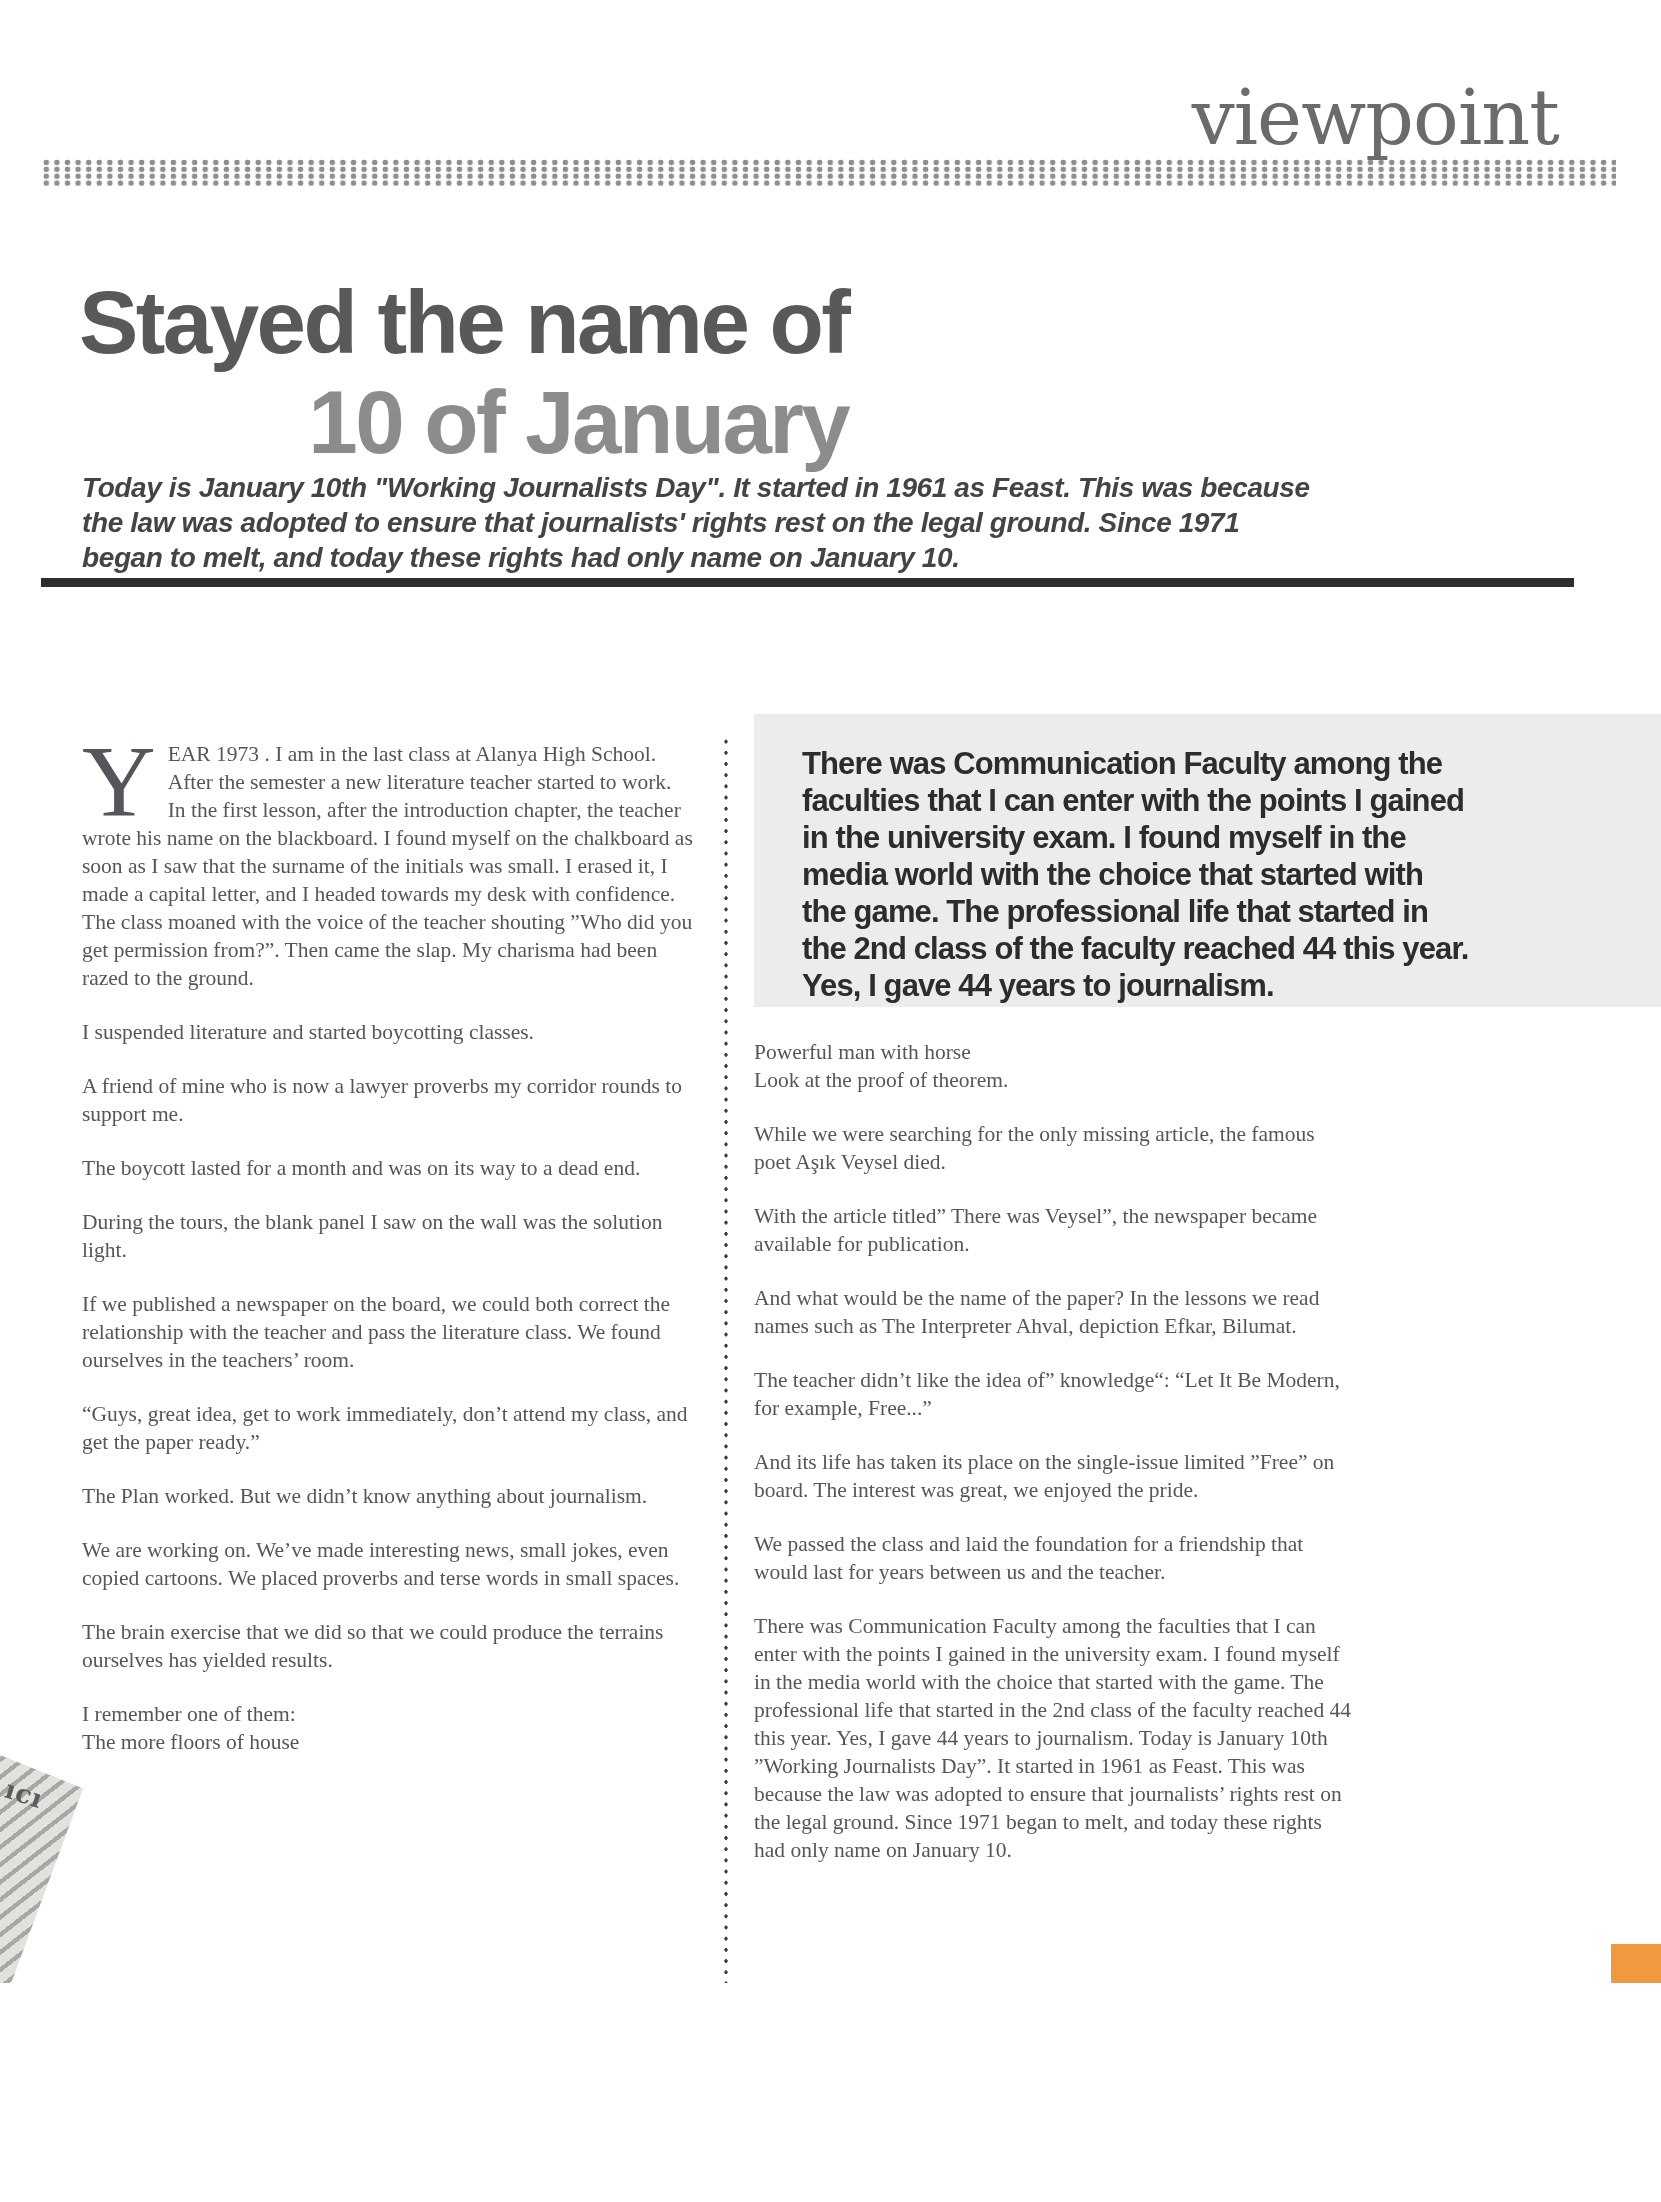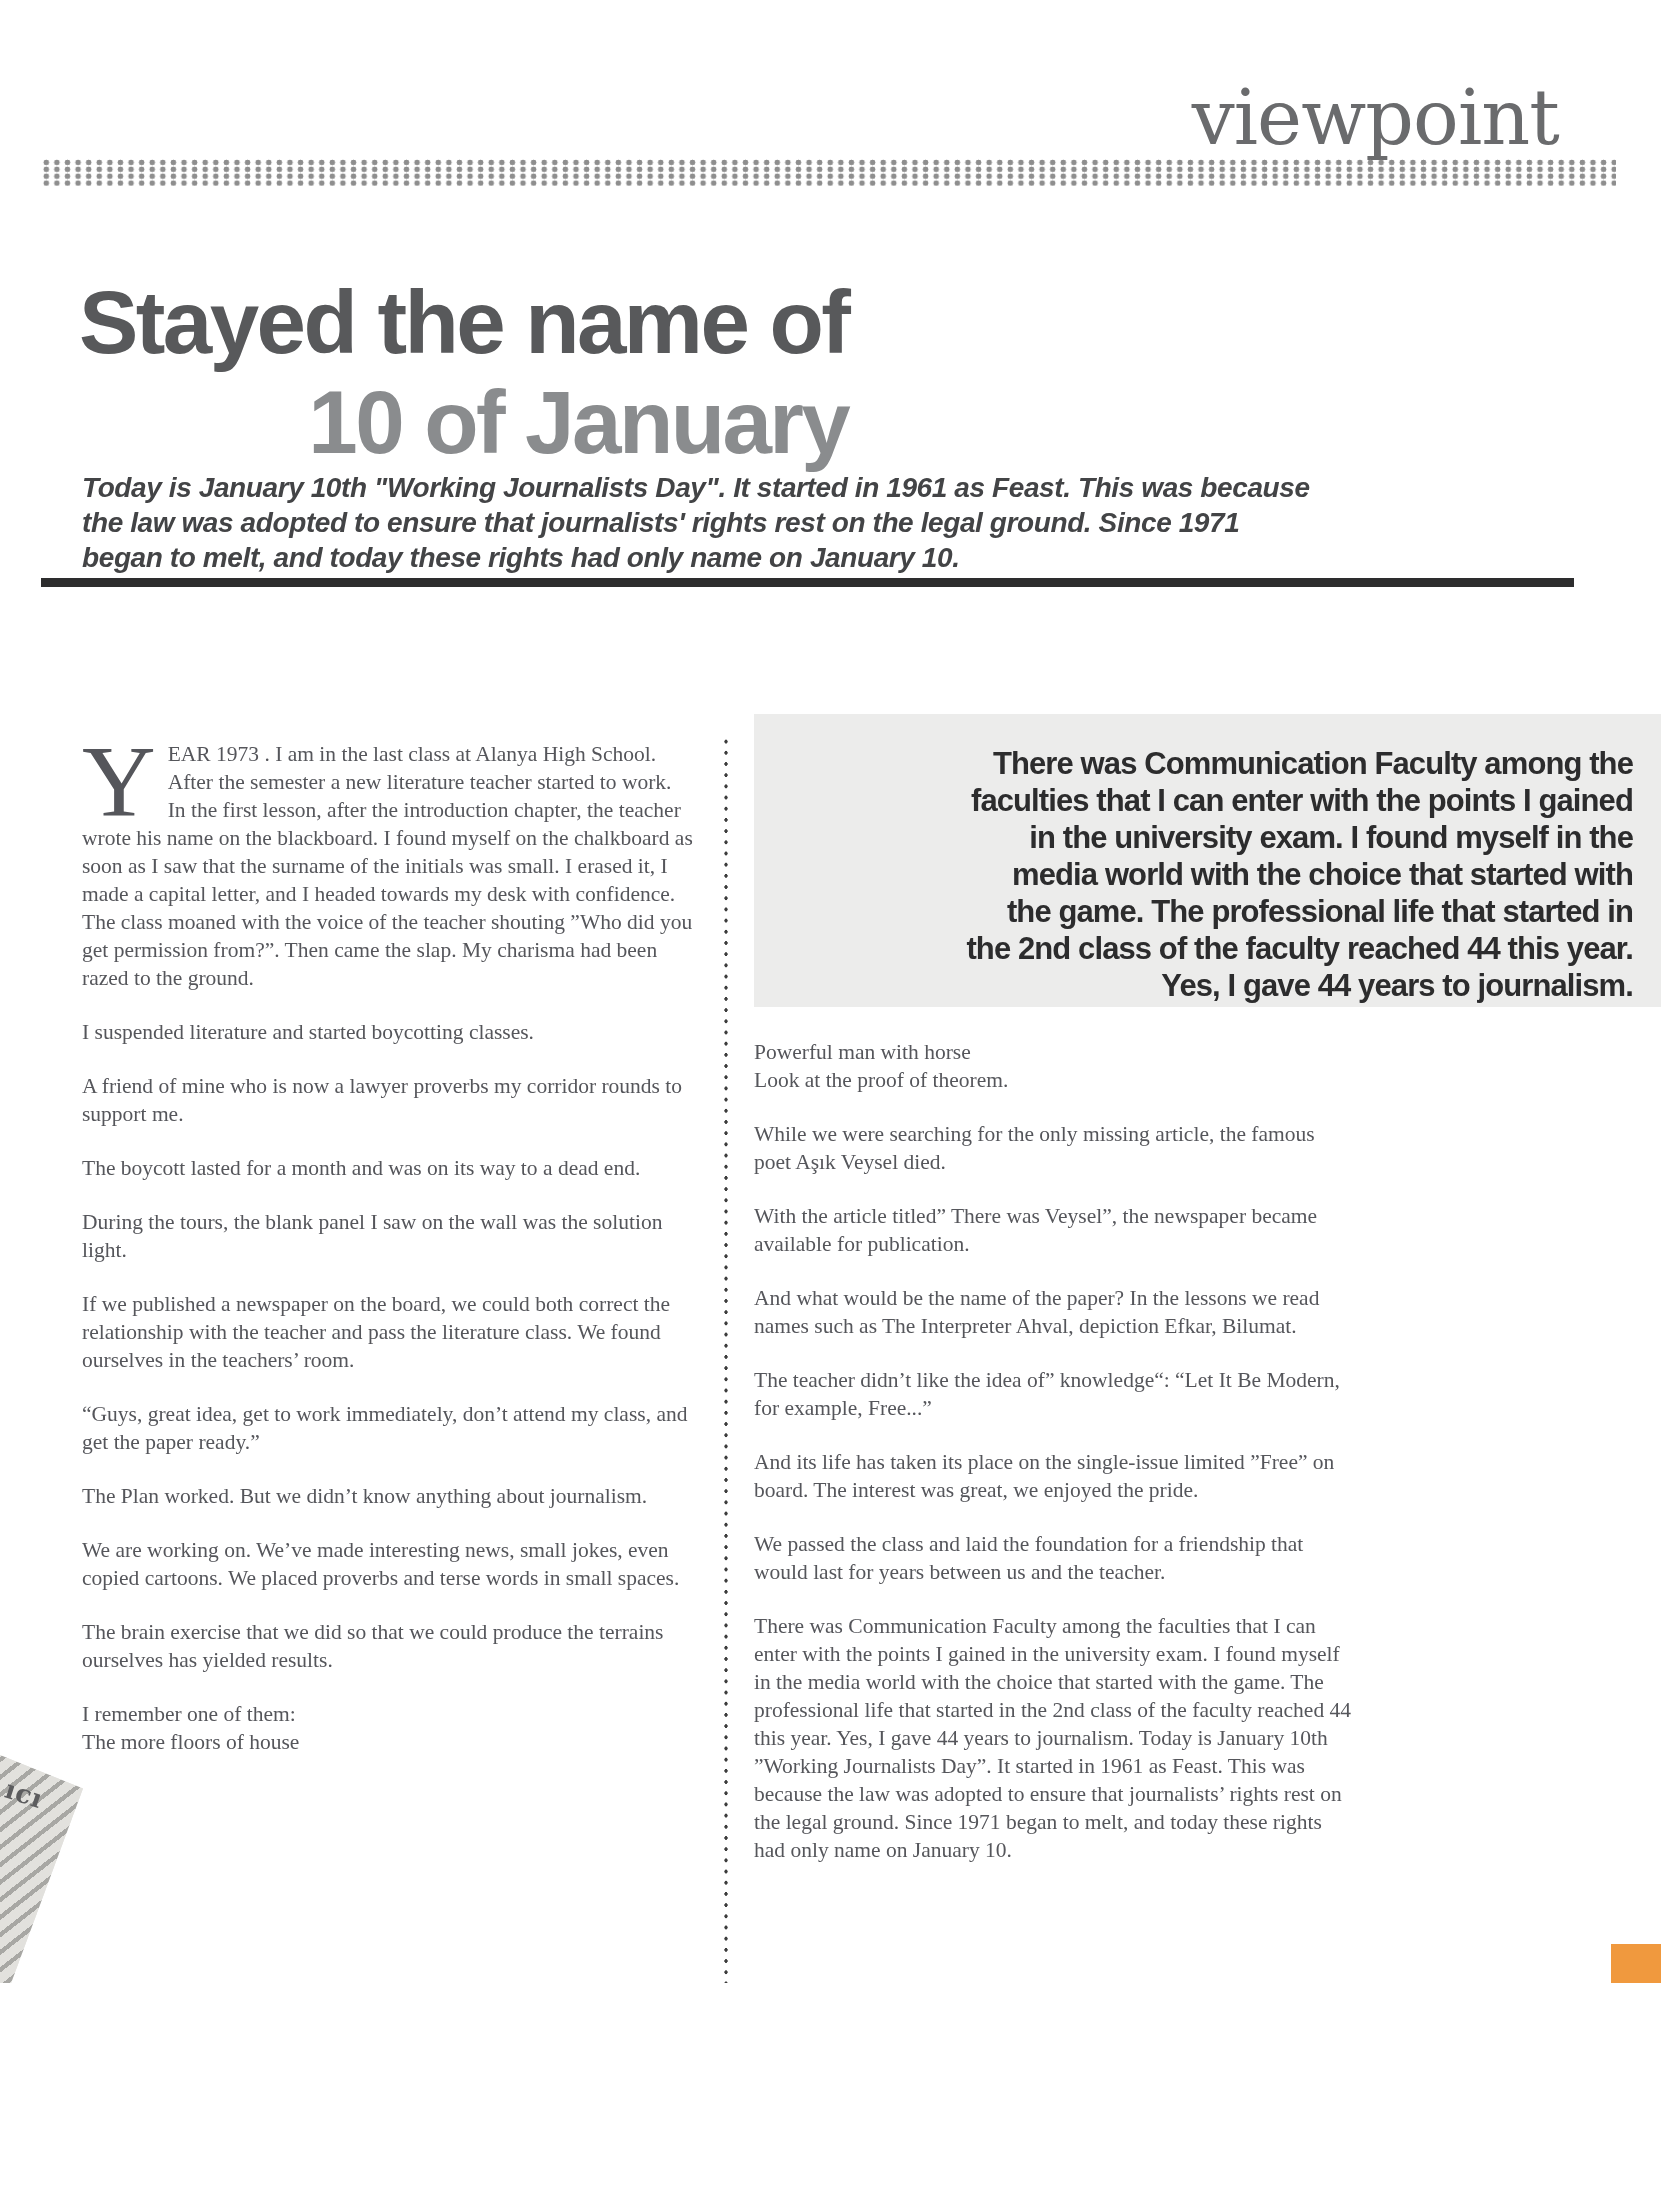--- a/index.html
+++ b/index.html
@@ -54,21 +54,21 @@
 
   .vdivider {
     position:absolute; top:736px; left:724px; width:4.3px; height:1252px;
     background-image:radial-gradient(circle, #3c3c3c 1.5px, transparent 2.1px);
     background-size:4.3px 11.2px; background-repeat:repeat-y;
   }
 
   
   .pullquote {
     position:absolute; top:714px; left:754px; width:908px; height:293px;
-    background:#ececeb; box-sizing:border-box; padding:31px 29px 0 48px;text-align:right;
+    background:#ececeb; box-sizing:border-box; padding:31px 29px 0 48px;
   }
   .pullquote .pq-text {
     font-family:"Liberation Sans", sans-serif; font-weight:bold;
     font-size:31px; line-height:37px; letter-spacing:-0.9px;
     color:#2c2c2d; white-space:pre-line;
   }
 
   
   .torn {
     position:absolute; top:1755px; left:0; width:83px; height:258px;

